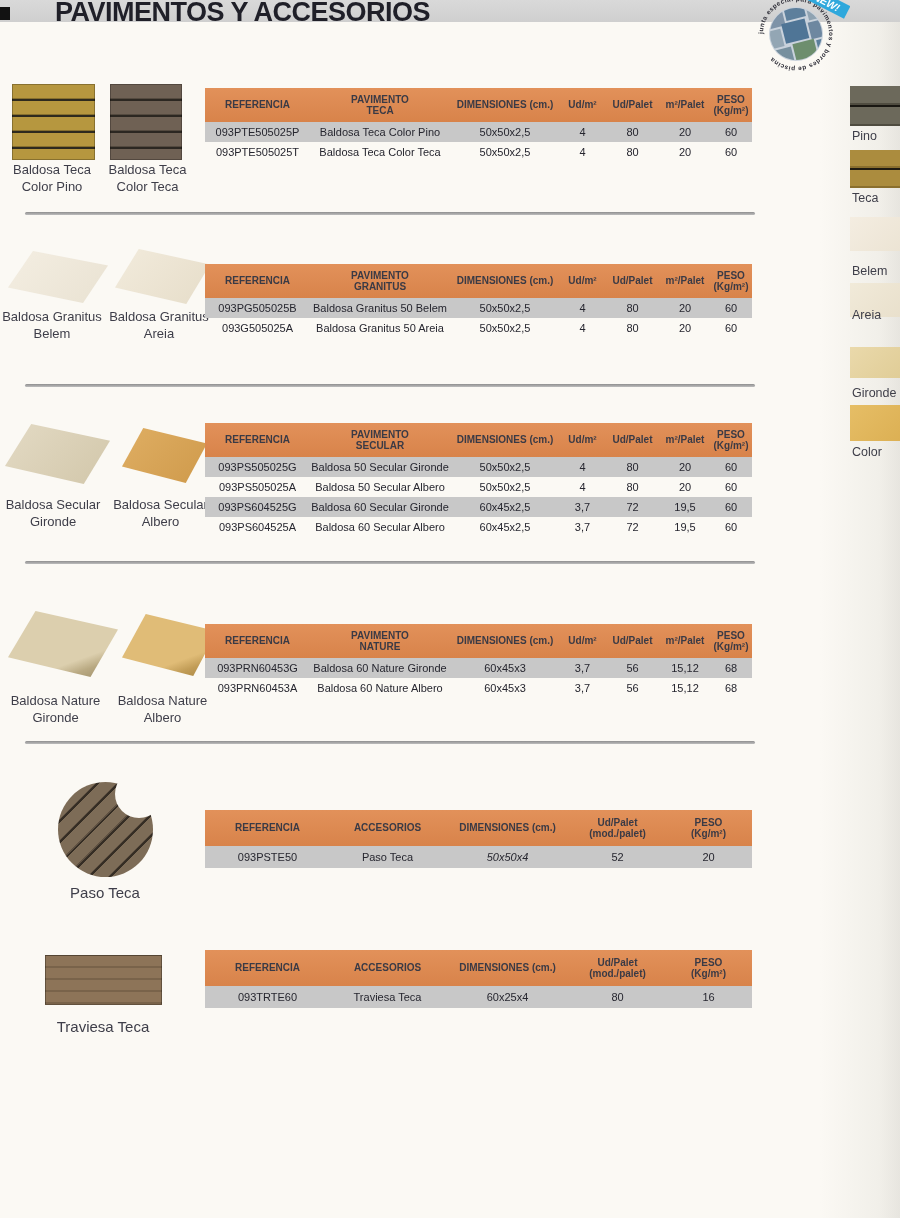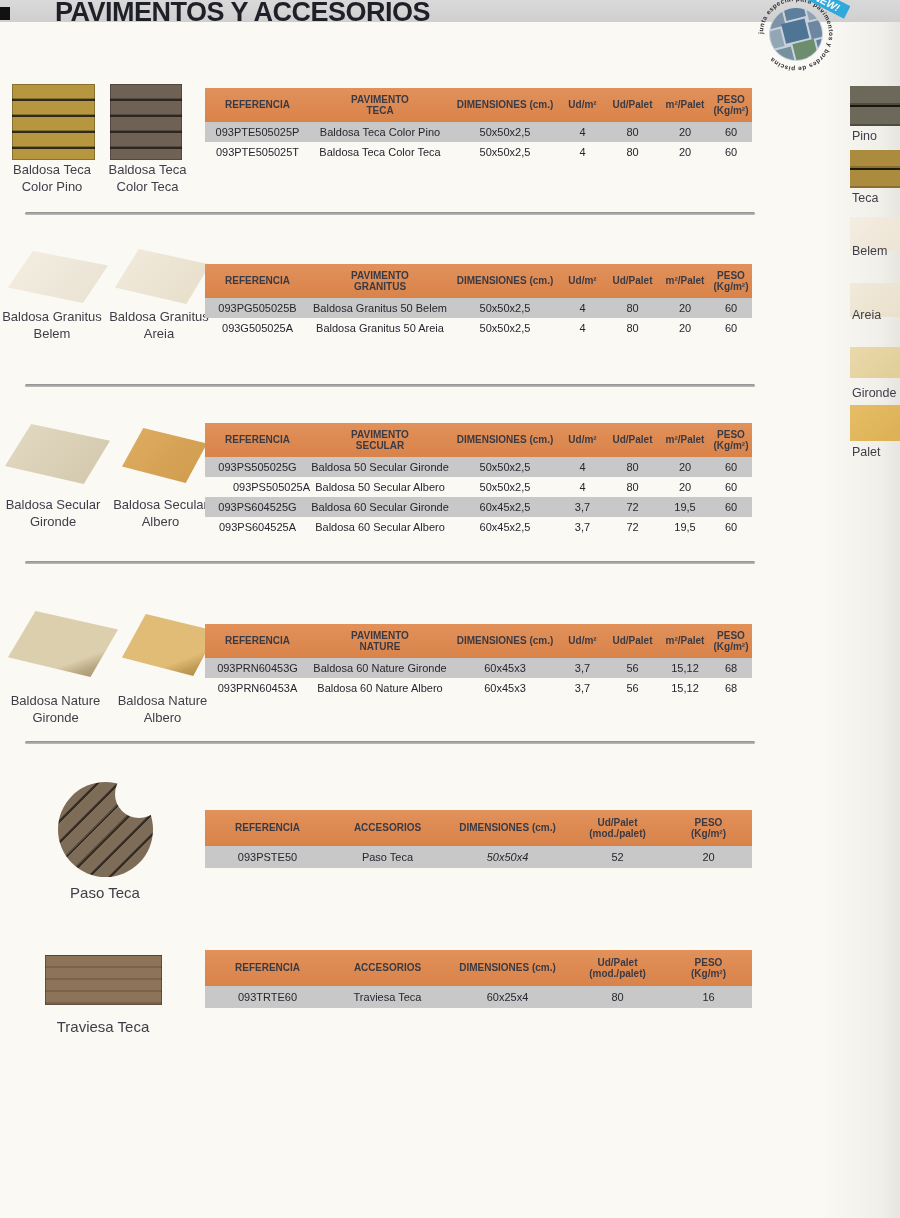--- a/index.html
+++ b/index.html
@@ -201,21 +201,21 @@
       <div class="trow even">
         <div class="tc" style="width: 105px;">093PS505025G</div>
         <div class="tc" style="width: 140px;">Baldosa 50 Secular Gironde</div>
         <div class="tc" style="width: 110px;">50x50x2,5</div>
         <div class="tc" style="width: 45px;">4</div>
         <div class="tc" style="width: 55px;">80</div>
         <div class="tc" style="width: 50px;">20</div>
         <div class="tc" style="width: 42px;">60</div>
       </div>
       <div class="trow odd">
-        <div class="tc" style="width: 105px; text-align: right;">093PS505025A</div>
+        <div class="tc" style="width: 105px;">093PS505025A</div>
         <div class="tc" style="width: 140px;">Baldosa 50 Secular Albero</div>
         <div class="tc" style="width: 110px;">50x50x2,5</div>
         <div class="tc" style="width: 45px;">4</div>
         <div class="tc" style="width: 55px;">80</div>
         <div class="tc" style="width: 50px;">20</div>
         <div class="tc" style="width: 42px;">60</div>
       </div>
       <div class="trow even">
         <div class="tc" style="width: 105px;">093PS604525G</div>
         <div class="tc" style="width: 140px;">Baldosa 60 Secular Gironde</div>
@@ -316,22 +316,22 @@
         <div class="tc" style="width: 95px;">80</div>
         <div class="tc" style="width: 87px;">16</div>
       </div>
     </div>
 
   <div class="swatch sw-pino" style="top:86px;height:40px;"></div>
   <div class="swatch-label" style="top:129px;">Pino</div>
   <div class="swatch sw-teca" style="top:150px;height:38px;"></div>
   <div class="swatch-label" style="top:191px;">Teca</div>
   <div class="swatch sw-belem" style="top:217px;height:34px;"></div>
-  <div class="swatch-label" style="top:244px;">Belem</div>
+  <div class="swatch-label" style="top:264px;">Belem</div>
   <div class="swatch sw-areia" style="top:283px;height:34px;"></div>
   <div class="swatch-label" style="top:308px;">Areia</div>
   <div class="swatch sw-gironde" style="top:347px;height:31px;"></div>
   <div class="swatch-label" style="top:386px;">Gironde</div>
   <div class="swatch sw-albero" style="top:405px;height:36px;"></div>
-  <div class="swatch-label" style="top:445px;">Palet</div>
+  <div class="swatch-label" style="top:445px;">Color</div>
 
 
 </div>
 
 </body></html>

